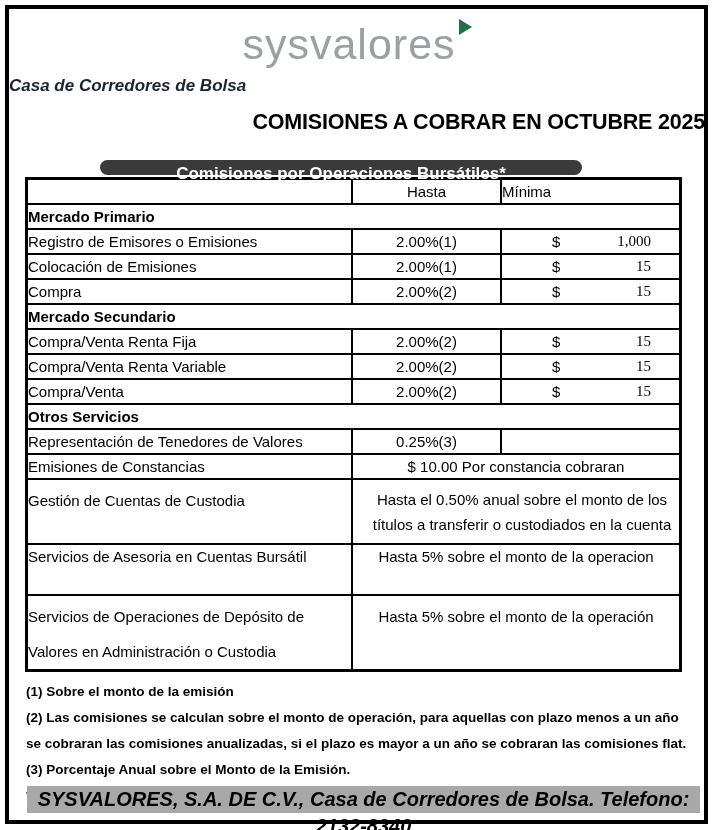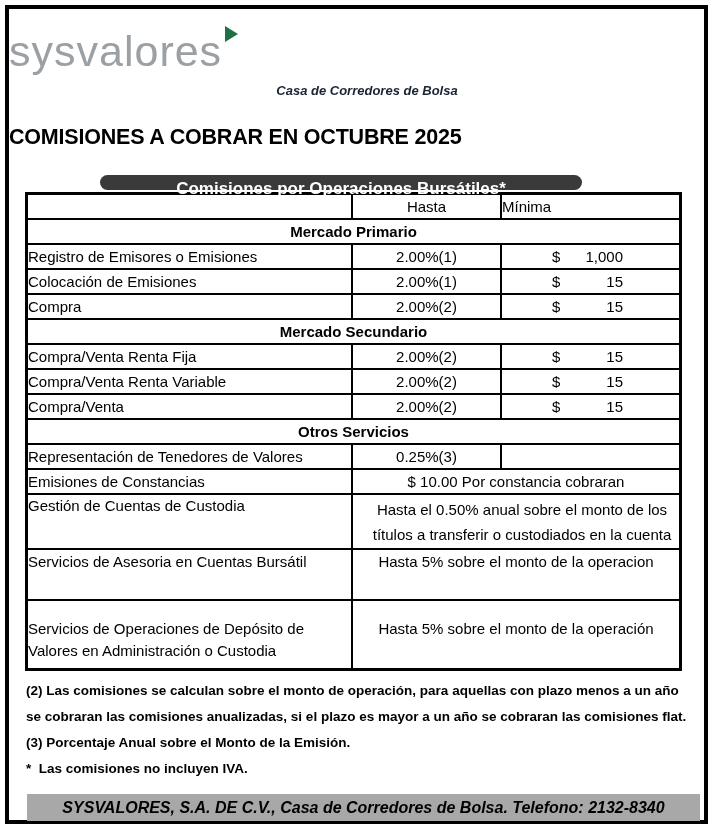--- a/index.html
+++ b/index.html
@@ -12,48 +12,47 @@
     overflow: hidden;
   }
   .frame {
     position: absolute;
     top: 5px; left: 5px; right: 6px; bottom: 6px;
     border: 4px solid #000;
   }
   .content { position: absolute; inset: 9px; }
 
   
-  .logo-row { margin-top: 18px; white-space: nowrap; }
+  .logo-row { margin-top: 11px; text-align: center; white-space: nowrap; }
   .logo-text {
     font-size: 43px;
     letter-spacing: 1px;
     color: #9ba0a4;
     font-weight: 400;
   }
   .logo-arrow {
     display: inline-block;
     width: 0; height: 0;
     border-left: 13px solid #1e7145;
     border-top: 8px solid transparent;
     border-bottom: 8px solid transparent;
     margin-left: 3px;
     transform: translateY(-24px);
   }
   .subtitle {
-    text-align: center;
+    text-align: left;
     margin-top: 7px;
-    font-size: 13px;
+    font-size: 17px;
     font-weight: bold;
     font-style: italic;
     color: #1a2433;
-    margin-left: 20px;
   }
   .title {
-    text-align: left;
-    margin-top: 27px;
+    text-align: right;
+    margin-top: 14px;
     font-size: 21.5px;
     font-weight: bold;
     letter-spacing: -0.2px;
   }
   .banner {
     width: 482px;
     height: 15px;
     line-height: 28px;
     margin: 25px 0 0 91px;
     background: #3a3a3a;
@@ -76,50 +75,50 @@
     border: 2px solid #000;
     height: 23px;
     padding: 0;
     overflow: hidden;
   }
   table.fees { border: 3px solid #000; }
   td.c1 { width: 323px; padding-left: 4px; }
   td.c2 { width: 147px; text-align: center; }
   td.c3 { width: 177px; }
   tr.head td { text-align: center; }
-  tr.section td { font-weight: bold; text-align: center; }
+  tr.section td { font-weight: bold; text-align: left; }
   td.money .sym { float: left; margin-left: 50px; }
-  td.money .amt { float: right; margin-right: 56px; }
+  td.money .amt { float: right; margin-right: 28px; font-family: Liberation Serif, serif; }
   td.merged { text-align: center; }
   tr.row-custodia td { height: 51px; }
-  tr.row-custodia td.c1 { vertical-align: top; padding-top: 2px; margin-left: 32px; }
+  tr.row-custodia td.c1 { vertical-align: top; padding-top: 12px; margin-left: 32px; }
   tr.row-custodia td.merged { vertical-align: middle; line-height: 25px; padding-left: 12px; }
   tr.row-asesoria td { height: 46px; vertical-align: top; padding-top: 3px; }
-  tr.row-deposito td { height: 50px; vertical-align: top; padding-top: 17px; line-height: 22px; }
+  tr.row-deposito td { height: 50px; vertical-align: top; padding-top: 3px; line-height: 35px; }
 
   
   .footnotes { margin: 7px 0 0 17px; }
   .fn {
     font-size: 13.5px;
     font-weight: bold;
     line-height: 26px;
     white-space: pre;
   }
 
   
   .footer {
     position: absolute;
-    bottom: 0;
+    bottom: 8px;
     left: 18px;
     width: 673px;
     height: 27px;
     line-height: 27px;
     background: #a8a8a8;
     text-align: center;
-    font-size: 16px;
+    font-size: 20px;
     font-weight: bold;
     font-style: italic;
     color: #000;
   }
 </style>
 </head>
 <body>
 
 <div class="frame"></div>
 <div class="content">
@@ -234,20 +233,21 @@
       </tr>
 
       <tr class="data row-deposito">
         <td class="c1">Servicios de Operaciones de Depósito de Valores en Administración o Custodia</td>
         <td colspan="2" class="merged">Hasta 5% sobre el monto de la operación</td>
       </tr>
     </tbody>
   </table>
 
   <div class="footnotes">
+    <div class="fn">(1) Sobre el monto de la emisión</div>
     <div class="fn">(2) Las comisiones se calculan sobre el monto de operación, para aquellas con plazo menos a un año</div>
     <div class="fn">se cobraran las comisiones anualizadas, si el plazo es mayor a un año se cobraran las comisiones flat.</div>
     <div class="fn">(3) Porcentaje Anual sobre el Monto de la Emisión.</div>
     <div class="fn">*  Las comisiones no incluyen IVA.</div>
   </div>
 
   <div class="footer">SYSVALORES, S.A. DE C.V., Casa de Corredores de Bolsa.  Telefono: 2132-8340</div>
 
 </div>
 

